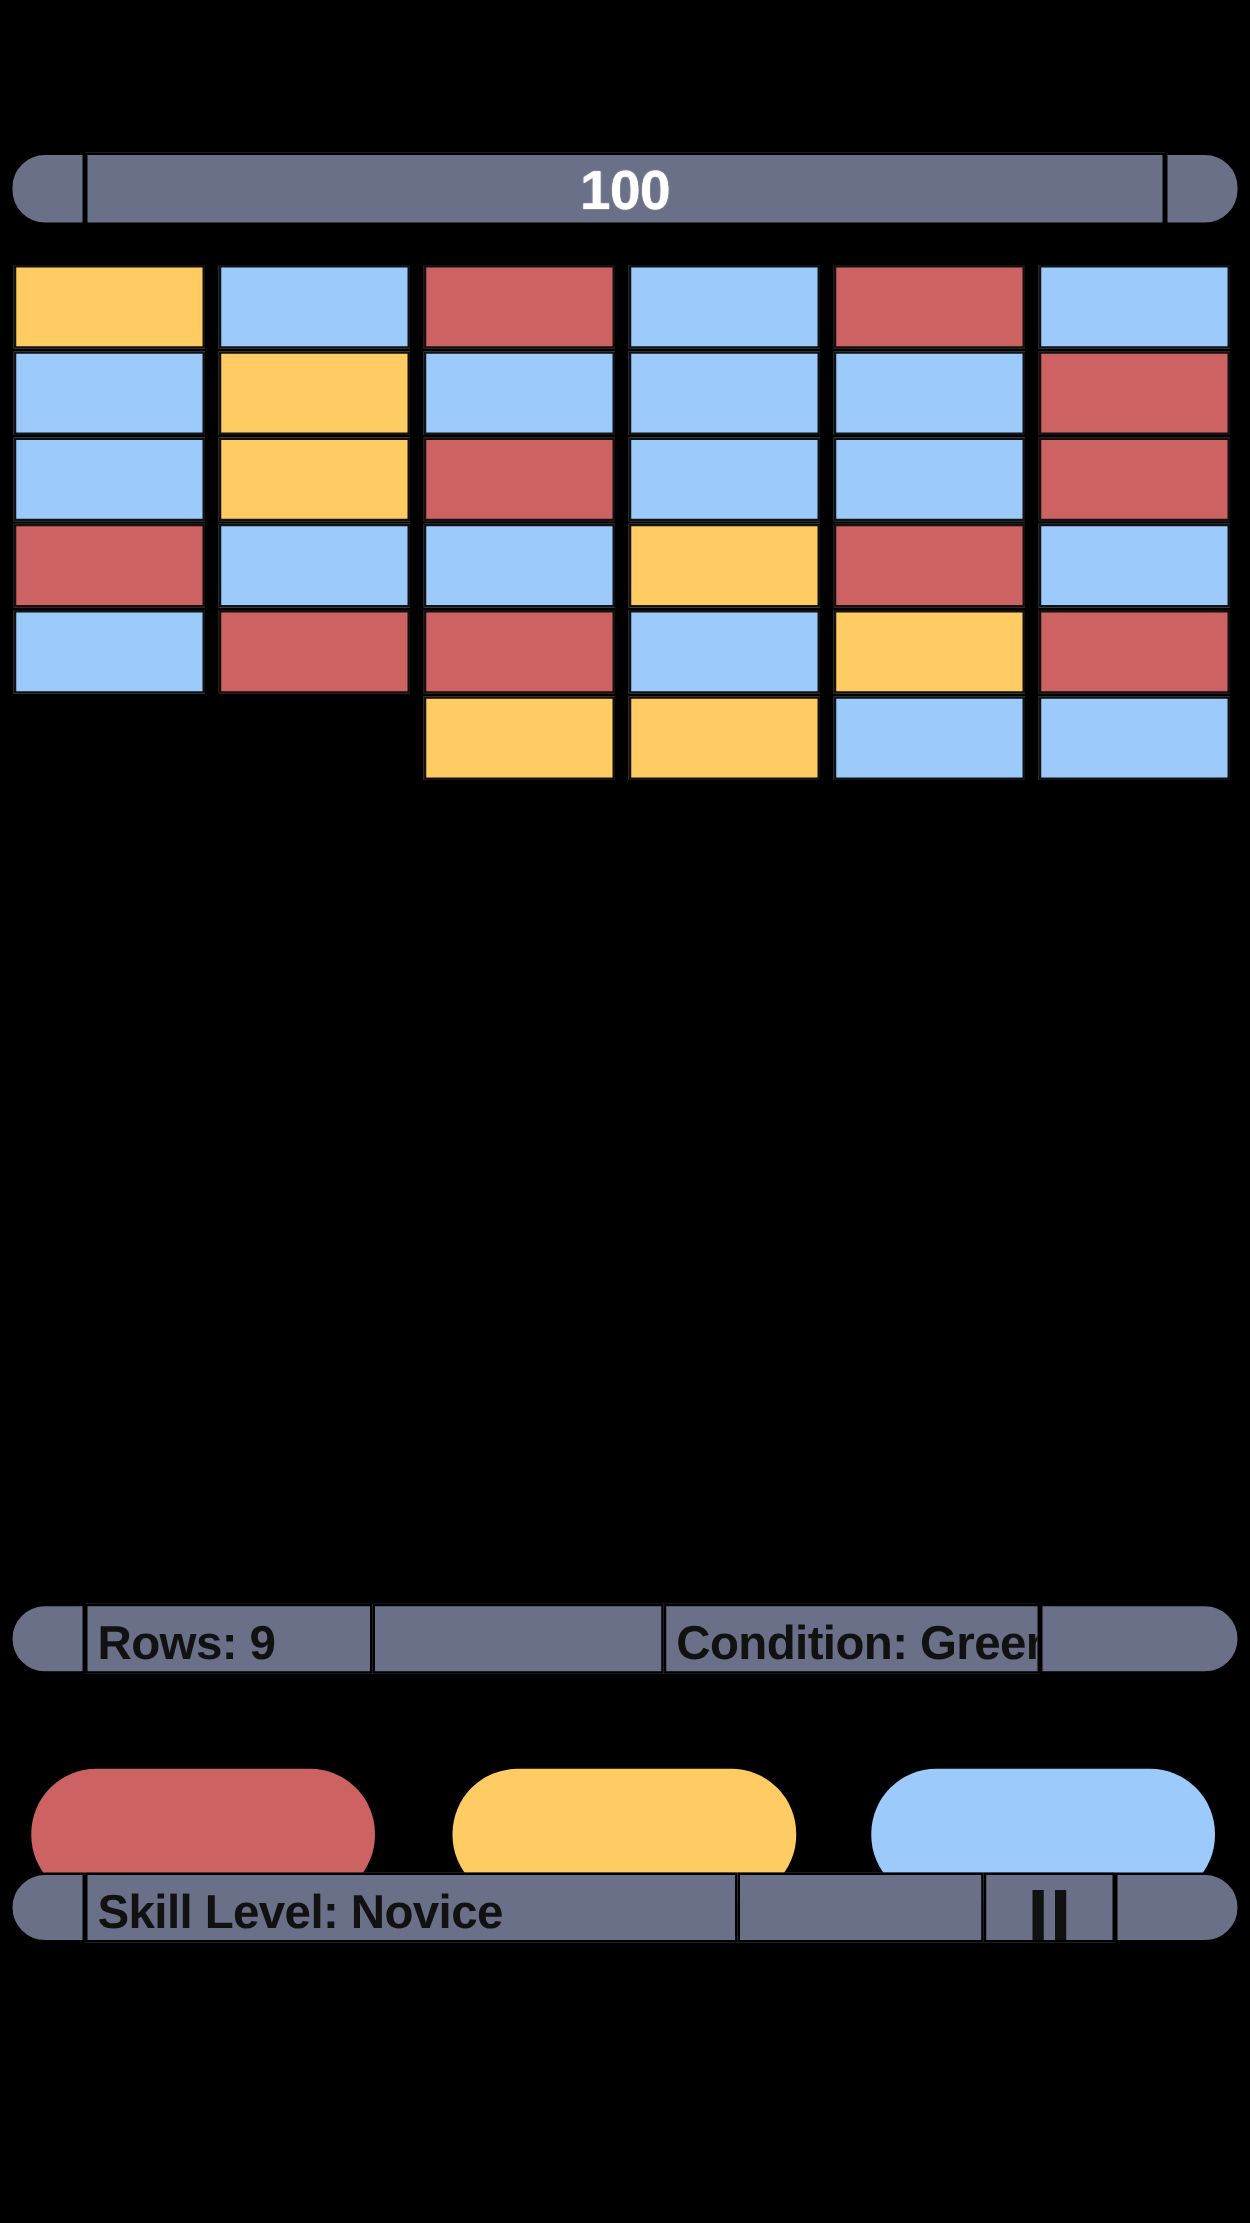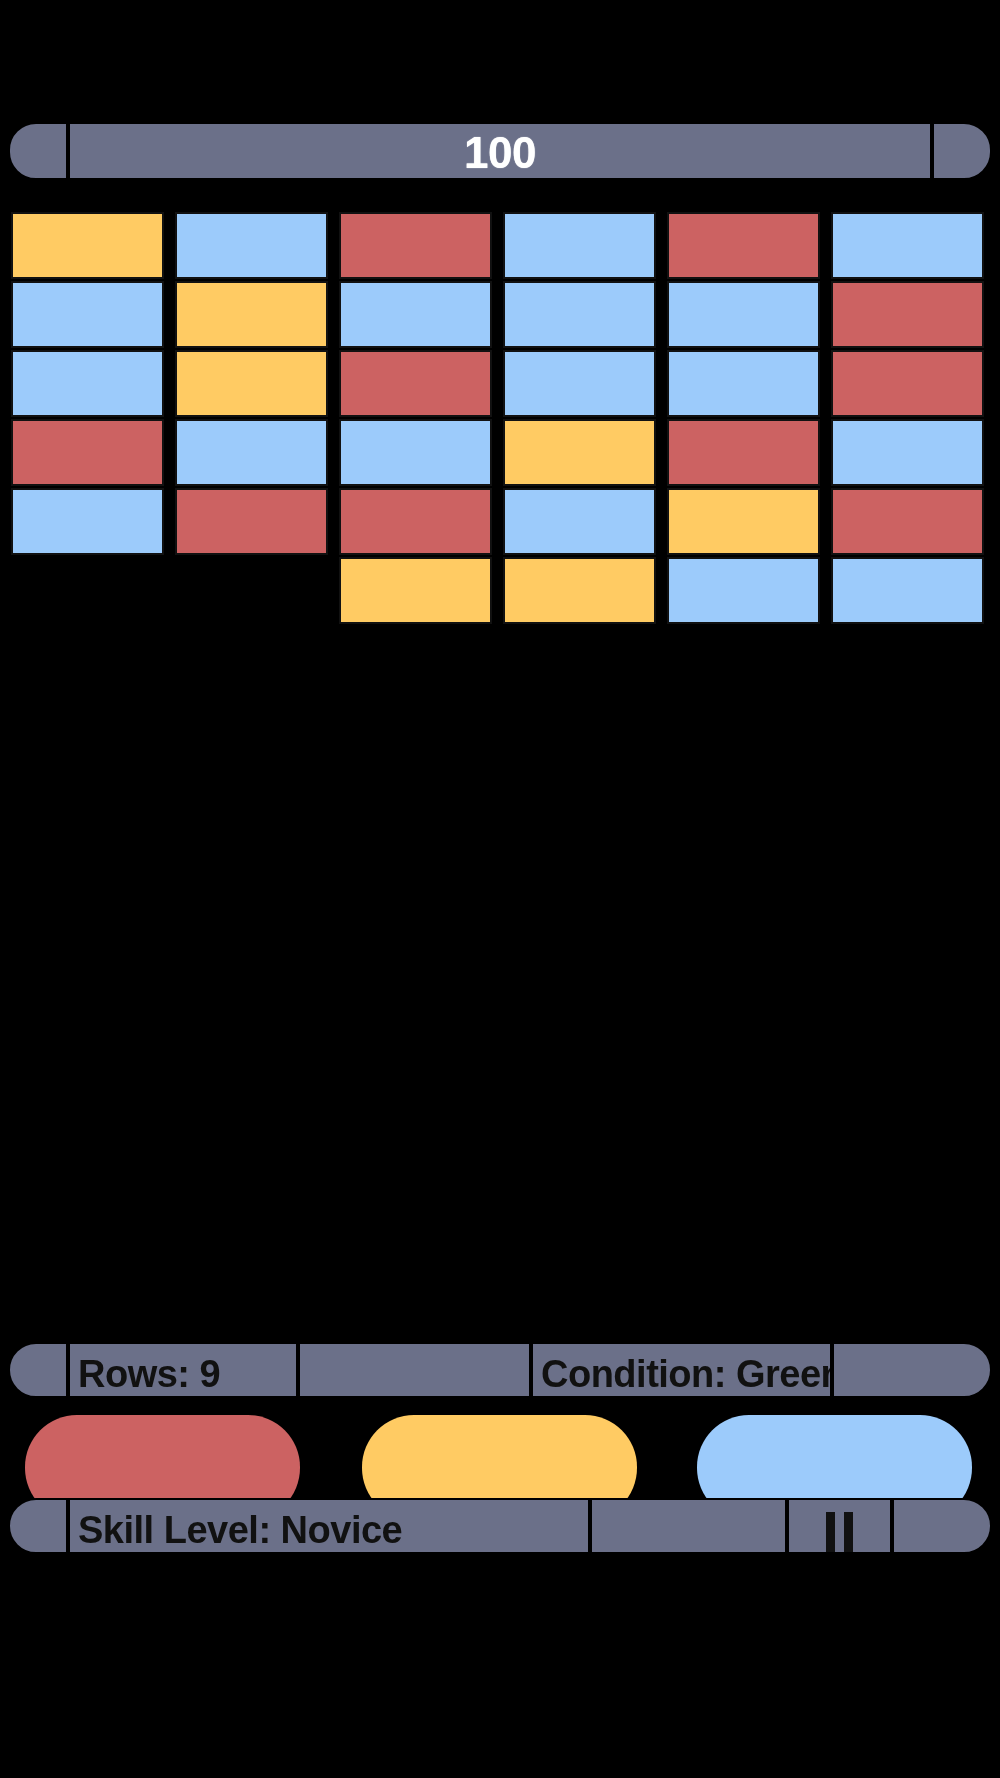--- a/index.html
+++ b/index.html
@@ -90,21 +90,21 @@
     box-sizing: border-box;
     border: 2px solid #111111;
   }
   .brick.red    { background: #cc6262; }
   .brick.yellow { background: #ffcb63; }
   .brick.blue   { background: #9ccbfb; }
   .brick.empty  { background: transparent; border: none; }
 
   
   #status-bar {
-    top: 1342px;
+    top: 1283px;
     left: 8px;
     width: 984px;
     height: 56px;
   }
 
   
   #color-buttons {
     position: absolute;
     top: 1415px;
     left: 0px;

